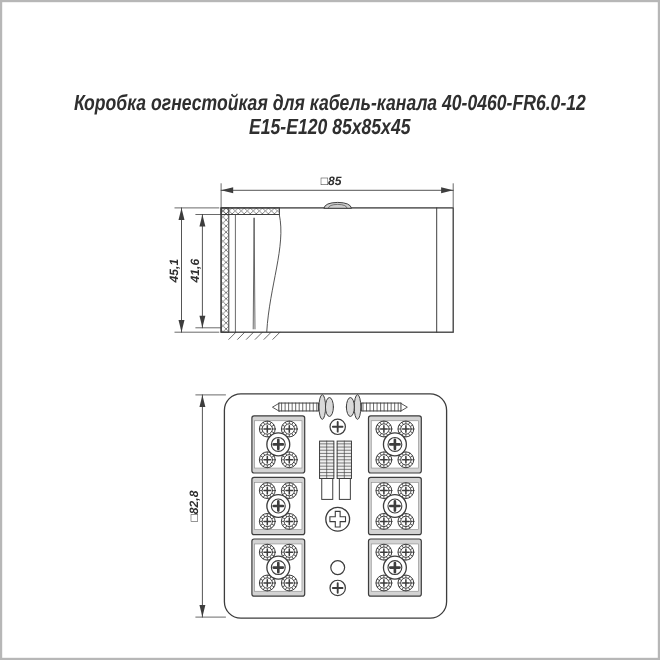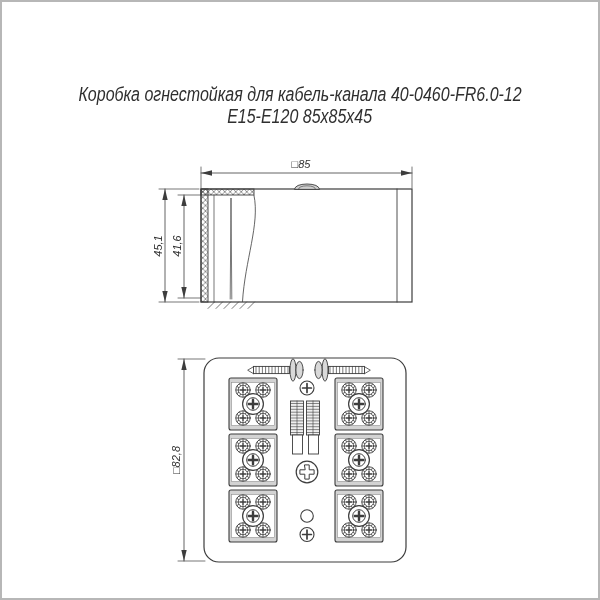--- a/index.html
+++ b/index.html
@@ -1,19 +1,19 @@
 <!DOCTYPE html>
 <html><head>
 <meta charset="utf-8">
 <style>
   html,body{margin:0;padding:0;background:#ffffff;}
   .page{
     position:relative;width:600px;height:600px;box-sizing:border-box;
     background:#ffffff;border:2px solid #b7b7b7;overflow:hidden;
-    font-family:"Liberation Sans",sans-serif;color:#2f2f2f;
+    font-family:"Liberation Sans",sans-serif;color:#2f2f2f;font-weight:bold;
   }
   .title-block{
     position:absolute;top:81px;left:0;width:100%;text-align:center;
     font-style:italic;font-size:20px;line-height:22px;color:#2f2f2f;
   }
   .title-line{display:inline-block;transform:scaleX(0.80);transform-origin:50% 50%;white-space:nowrap;}
   svg{position:absolute;top:0;left:0;}
   .dim{
     font-family:"Liberation Sans",sans-serif;font-style:italic;
     font-size:11px;fill:#2f2f2f;

